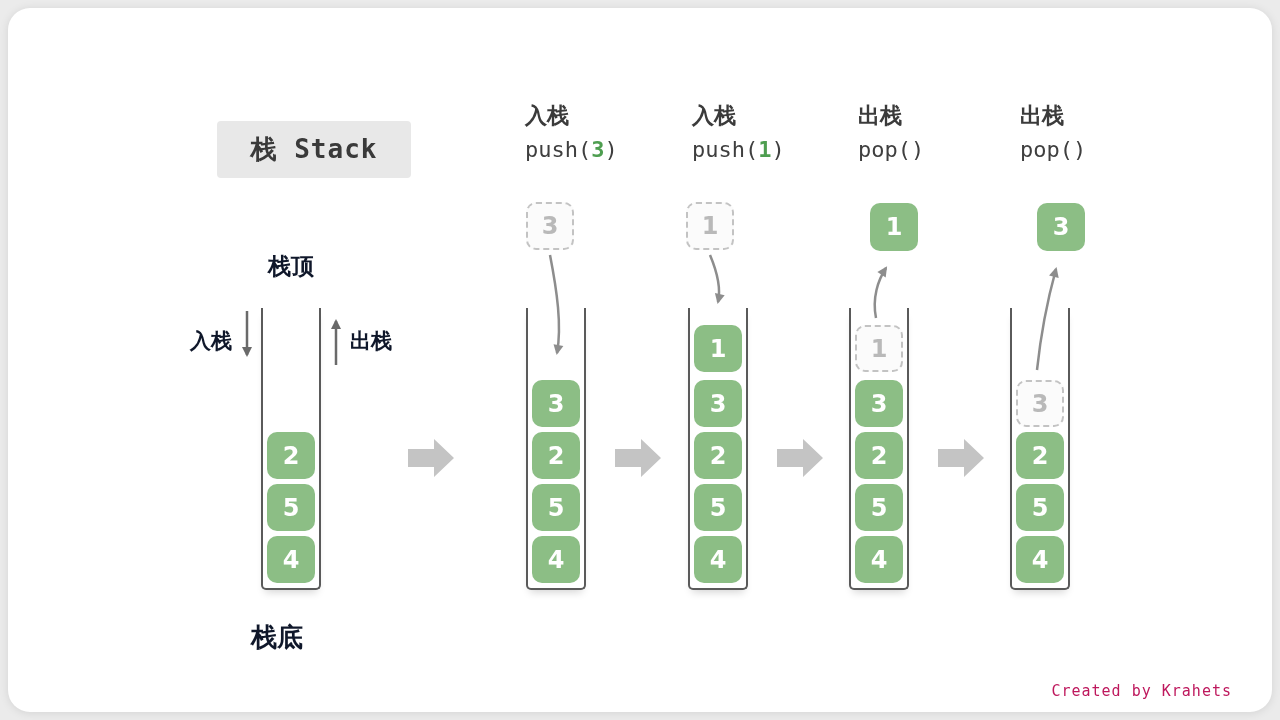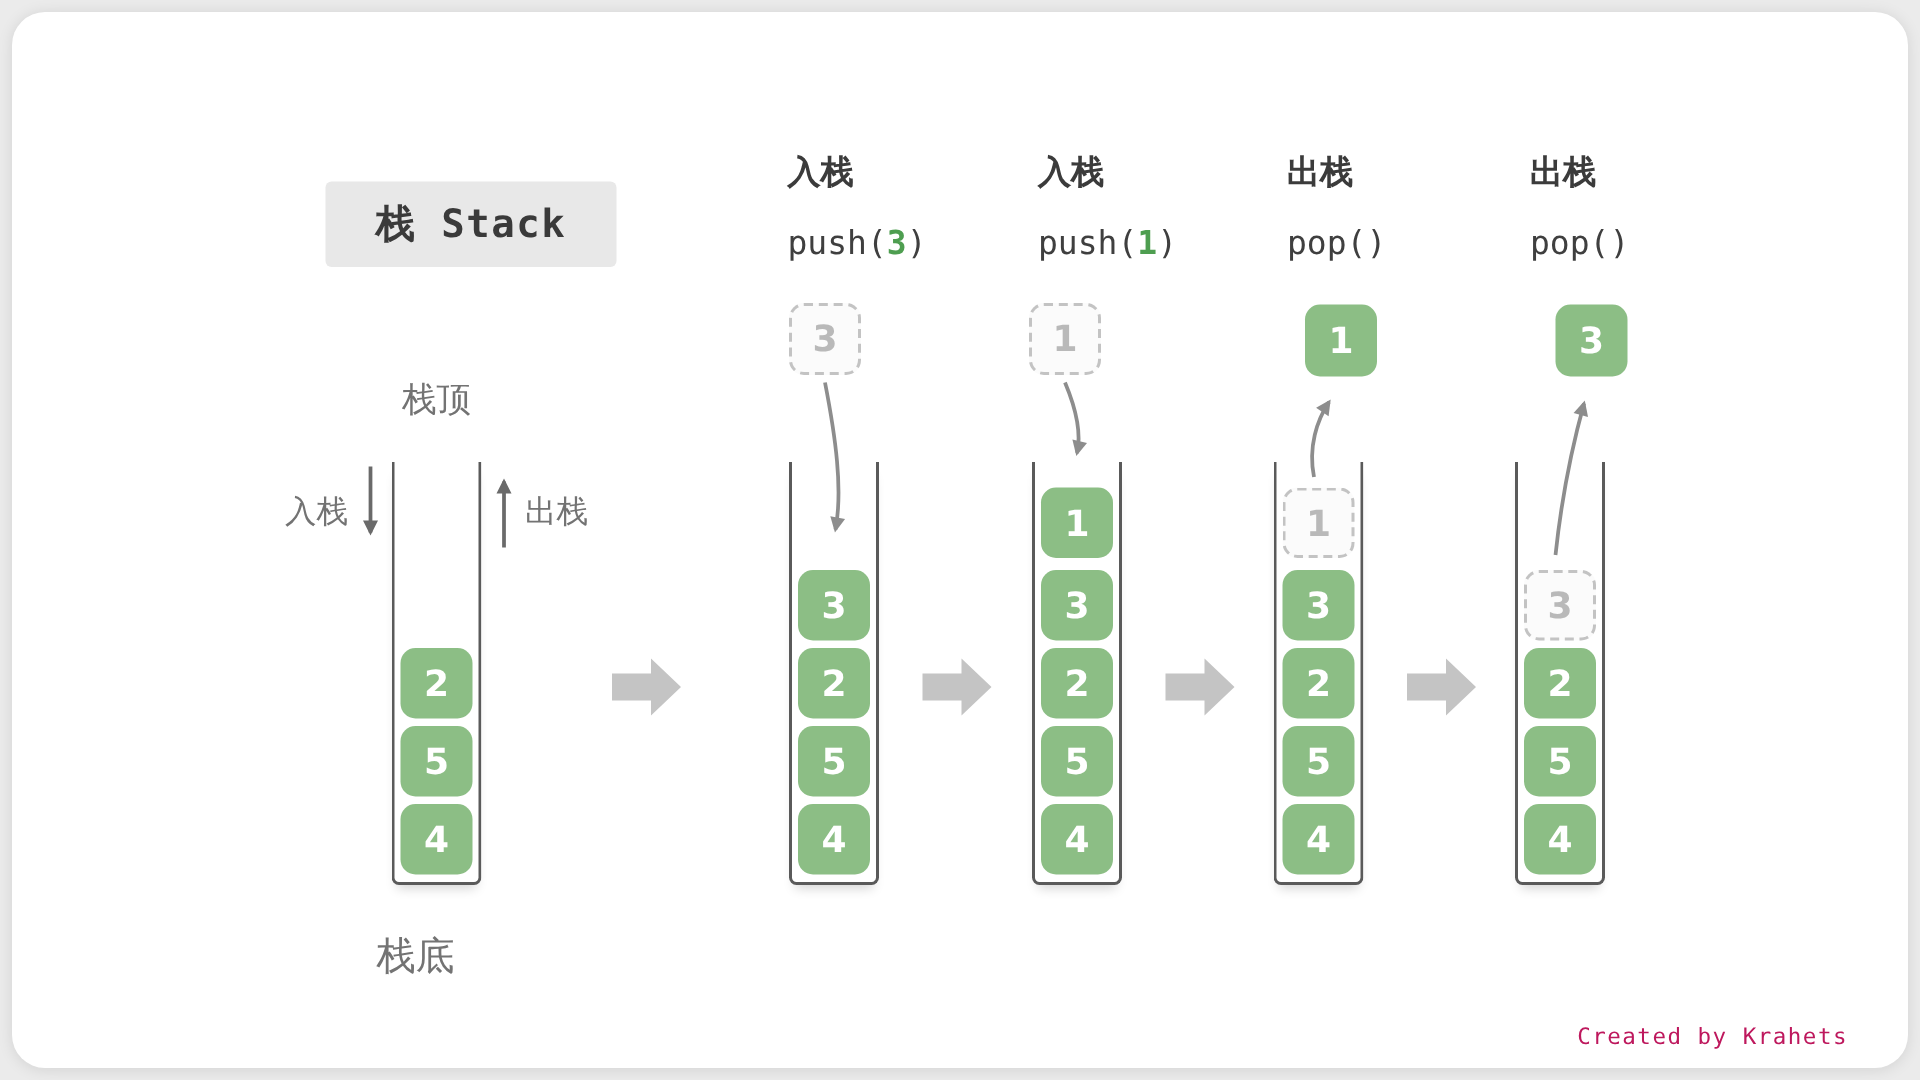--- a/index.html
+++ b/index.html
@@ -16,31 +16,31 @@
   }
   
   .title-box{
     position:absolute;left:186px;top:113px;width:194px;height:57px;
     background:#e8e8e8;border-radius:4px;
     display:flex;align-items:center;justify-content:center;
     font-family:"DejaVu Sans Mono","Liberation Mono",monospace;
     font-size:26px;font-weight:700;color:#3a3a3a;letter-spacing:1px;margin-left:23px;
   }
   
-  .lbl{position:absolute;font-weight:400;color:#737373;}
+  .lbl{position:absolute;font-weight:700;color:#0f172a;}
   .lbl-top{left:243px;top:243px;width:80px;text-align:center;font-size:23px;}
   .lbl-bottom{left:243px;top:612px;width:80px;text-align:left;font-size:26px;}
   .lbl-push{left:178px;top:319px;width:46px;text-align:right;font-size:21px;}
   .lbl-pop{left:342px;top:319px;width:46px;text-align:left;font-size:21px;}
   
   .op{position:absolute;top:97px;}
   .op2{left:517px;} .op3{left:684px;} .op4{left:850px;} .op5{left:1012px;}
   .op-cn{font-size:22px;font-weight:700;color:#3b3b3b;line-height:1.0;}
   .op-code{
-    margin-top:25px;
+    margin-top:12px;
     font-family:"DejaVu Sans Mono","Liberation Mono",monospace;
     font-size:22px;color:#3f3f3f;line-height:1.0;
   }
   .op-code .arg{color:var(--code-arg-green,#4e9e50);font-weight:700;}
   
   .stack{
     position:absolute;top:300px;width:60px;height:282px;z-index:1;
     border-left:2px solid #5a5a5a;border-right:2px solid #5a5a5a;border-bottom:2px solid #5a5a5a;
     border-radius:0 0 5px 5px;background:#fff;
     box-shadow:0 6px 8px -4px rgba(0,0,0,.18);

